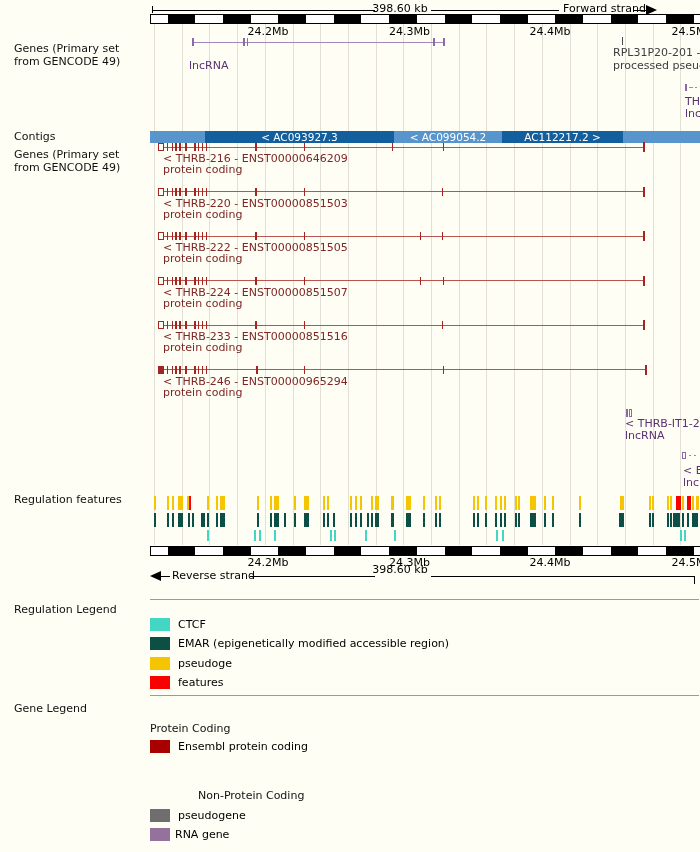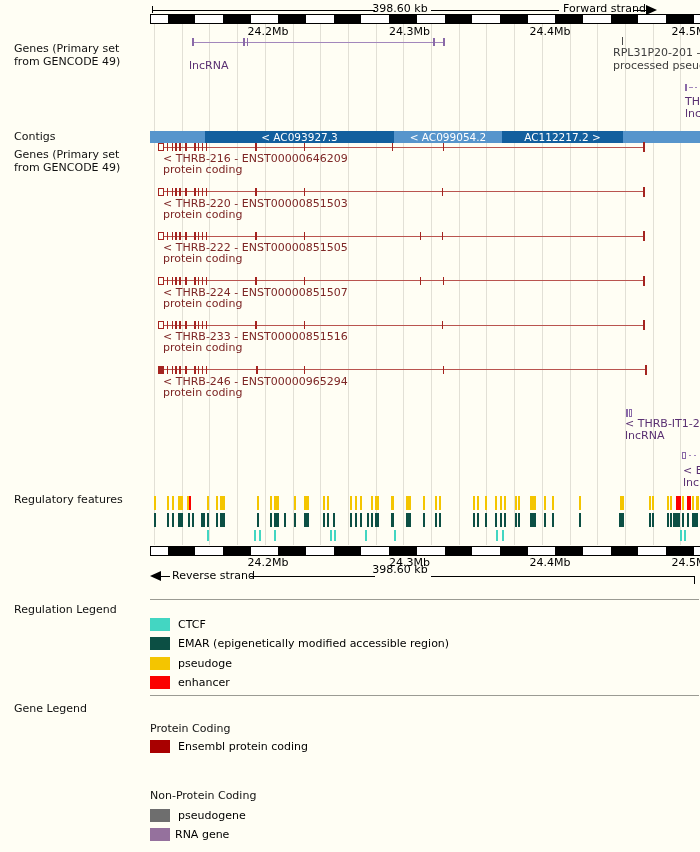--- a/index.html
+++ b/index.html
@@ -33,21 +33,21 @@
   <div class="abs" style="left:150px;top:571px;width:0;height:0;border-right:11px solid #000;border-top:5px solid transparent;border-bottom:5px solid transparent;"></div>
   <div class="abs" style="left:158px;top:575.5px;width:12px;height:1px;background:#000;"></div>
   <div class="txt" style="left:172px;top:570px;">Reverse strand</div>
   <div class="txt" style="left:360px;top:564px;width:80px;text-align:center;">398.60 kb</div>
 
   <div class="rule" style="top:599px;"></div>
   <div class="legend-title" style="top:603px;">Regulation Legend</div>
   <div class="rule" style="top:695px;"></div>
   <div class="legend-title" style="top:702px;">Gene Legend</div>
   <div class="legend-head" style="top:722px;">Protein Coding</div>
-  <div class="legend-head" style="top:789px;">Non-Protein Coding</div>
+  <div class="legend-head" style="top:789px;margin-left:48px;">Non-Protein Coding</div>
 
   <div id="gen"></div>
 <div class=" abs" style="left: 154px; top: 24px; width: 1px; height: 521px; background: rgb(226, 224, 214);"></div>
     <div class=" abs" style="left: 181.7px; top: 24px; width: 1px; height: 521px; background: rgb(226, 224, 214);"></div>
     <div class=" abs" style="left: 209.4px; top: 24px; width: 1px; height: 521px; background: rgb(226, 224, 214);"></div>
     <div class=" abs" style="left: 237.1px; top: 24px; width: 1px; height: 521px; background: rgb(226, 224, 214);"></div>
     <div class=" abs" style="left: 264.8px; top: 24px; width: 1px; height: 521px; background: rgb(226, 224, 214);"></div>
     <div class=" abs" style="left: 292.5px; top: 24px; width: 1px; height: 521px; background: rgb(226, 224, 214);"></div>
     <div class=" abs" style="left: 320.2px; top: 24px; width: 1px; height: 521px; background: rgb(226, 224, 214);"></div>
     <div class=" abs" style="left: 347.9px; top: 24px; width: 1px; height: 521px; background: rgb(226, 224, 214);"></div>
@@ -97,21 +97,21 @@
     <div class="tick-label abs" style="left: 387.5px; top: 556px; width: 44px; text-align: center;">24.3Mb</div>
     <div class="tick-label abs" style="left: 528px; top: 25px; width: 44px; text-align: center;">24.4Mb</div>
     <div class="tick-label abs" style="left: 528px; top: 556px; width: 44px; text-align: center;">24.4Mb</div>
     <div class="tick-label abs" style="left: 670px; top: 25px; width: 44px; text-align: center;">24.5Mb</div>
     <div class="tick-label abs" style="left: 670px; top: 556px; width: 44px; text-align: center;">24.5Mb</div>
     <div class=" abs" style="left: 14px; top: 42px; white-space: nowrap; color: rgb(17, 17, 17);"><span>Genes (Primary set</span></div>
     <div class=" abs" style="left: 14px; top: 55px; white-space: nowrap; color: rgb(17, 17, 17);"><span class="lnk">from GENCODE 49)</span></div>
     <div class=" abs" style="left: 14px; top: 130px; white-space: nowrap; color: rgb(17, 17, 17);"><span class="lnk">Contigs</span></div>
     <div class=" abs" style="left: 14px; top: 148px; white-space: nowrap; color: rgb(17, 17, 17);"><span>Genes (Primary set</span></div>
     <div class=" abs" style="left: 14px; top: 161px; white-space: nowrap; color: rgb(17, 17, 17);"><span class="lnk">from GENCODE 49)</span></div>
-    <div class=" abs" style="left: 14px; top: 493px; white-space: nowrap; color: rgb(17, 17, 17);"><span class="lnk">Regulatory features</span></div>
+    <div class=" abs" style="left: 14px; top: 493px; white-space: nowrap; color: rgb(17, 17, 17);"><span class="lnk">Regulation features</span></div>
     <div class="contig-seg abs" style="left: 150px; top: 131px; width: 55px; height: 12px; background: rgb(87, 149, 204);"></div>
     <div class="contig-seg abs" style="left: 205px; top: 131px; width: 189px; height: 12px; background: rgb(19, 95, 158);">&lt; AC093927.3</div>
     <div class="contig-seg abs" style="left: 394px; top: 131px; width: 108px; height: 12px; background: rgb(87, 149, 204);">&lt; AC099054.2</div>
     <div class="contig-seg abs" style="left: 502px; top: 131px; width: 121px; height: 12px; background: rgb(19, 95, 158);">AC112217.2 &gt;</div>
     <div class="contig-seg abs" style="left: 623px; top: 131px; width: 77px; height: 12px; background: rgb(87, 149, 204);"></div>
     <div class=" abs" style="left: 192px; top: 41.5px; width: 251px; height: 1px; background: rgb(162, 135, 188);"></div>
     <div class=" abs" style="left: 192px; top: 38px; width: 1.5px; height: 8px; background: rgb(138, 106, 168);"></div>
     <div class=" abs" style="left: 243px; top: 38px; width: 1.5px; height: 8px; background: rgb(138, 106, 168);"></div>
     <div class=" abs" style="left: 246.5px; top: 38px; width: 1.5px; height: 8px; background: rgb(138, 106, 168);"></div>
     <div class=" abs" style="left: 433px; top: 38px; width: 1.5px; height: 8px; background: rgb(138, 106, 168);"></div>
@@ -351,20 +351,20 @@
     <div class=" abs" style="left: 501.5px; top: 529.5px; width: 2px; height: 11px; background: rgb(67, 214, 194);"></div>
     <div class=" abs" style="left: 679.5px; top: 529.5px; width: 2px; height: 11px; background: rgb(67, 214, 194);"></div>
     <div class=" abs" style="left: 683.5px; top: 529.5px; width: 2px; height: 11px; background: rgb(67, 214, 194);"></div>
     <div class="sw abs" style="left: 150px; top: 617.5px; width: 20px; height: 13px; background: rgb(67, 214, 194);"></div>
     <div class="sw-label abs" style="left: 178px; top: 617.5px; line-height: 13px;">CTCF</div>
     <div class="sw abs" style="left: 150px; top: 637px; width: 20px; height: 13px; background: rgb(12, 79, 68);"></div>
     <div class="sw-label abs" style="left: 178px; top: 637px; line-height: 13px;">EMAR (epigenetically modified accessible region)</div>
     <div class="sw abs" style="left: 150px; top: 656.5px; width: 20px; height: 13px; background: rgb(244, 197, 0);"></div>
     <div class="sw-label abs" style="left: 178px; top: 656.5px; line-height: 13px;">pseudoge</div>
     <div class="sw abs" style="left: 150px; top: 676px; width: 20px; height: 13px; background: rgb(251, 0, 0);"></div>
-    <div class="sw-label abs" style="left: 178px; top: 676px; line-height: 13px;">enhancer</div>
+    <div class="sw-label abs" style="left: 178px; top: 676px; line-height: 13px;">features</div>
     <div class="sw abs" style="left: 150px; top: 739.5px; width: 20px; height: 13px; background: rgb(168, 0, 0);"></div>
     <div class="sw-label abs" style="left: 178px; top: 739.5px; line-height: 13px;">Ensembl protein coding</div>
     <div class="sw abs" style="left: 150px; top: 809px; width: 20px; height: 13px; background: rgb(110, 110, 110);"></div>
     <div class="sw-label abs" style="left: 178px; top: 809px; line-height: 13px;">pseudogene</div>
     <div class="sw abs" style="left: 150px; top: 828px; width: 20px; height: 13px; background: rgb(149, 113, 157);"></div>
     <div class="sw-label abs" style="left: 175px; top: 828px; line-height: 13px;">RNA gene</div>
   </div>
 
 </body></html>

